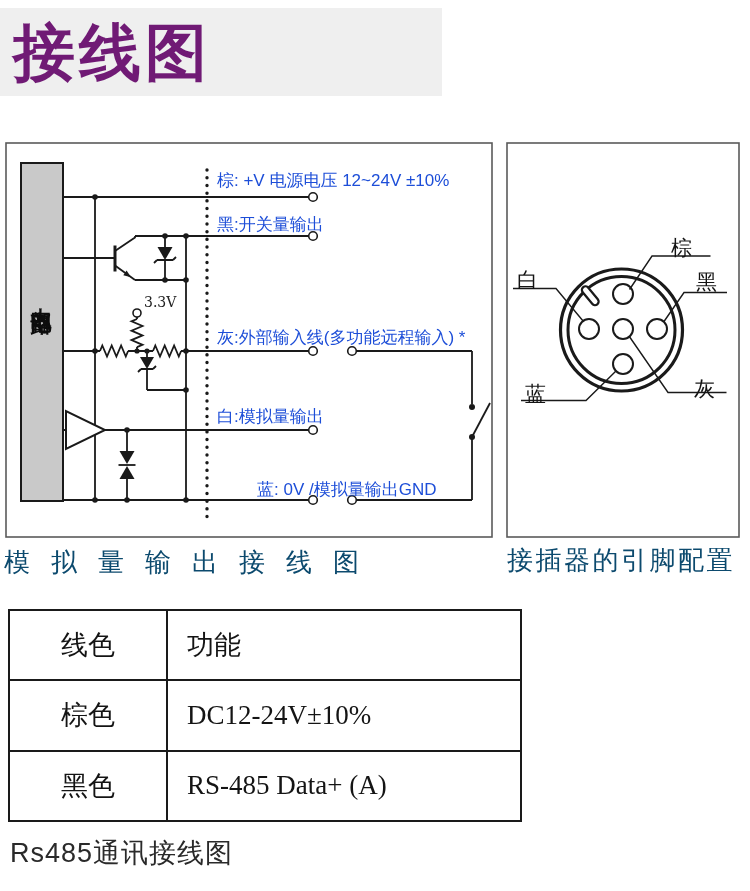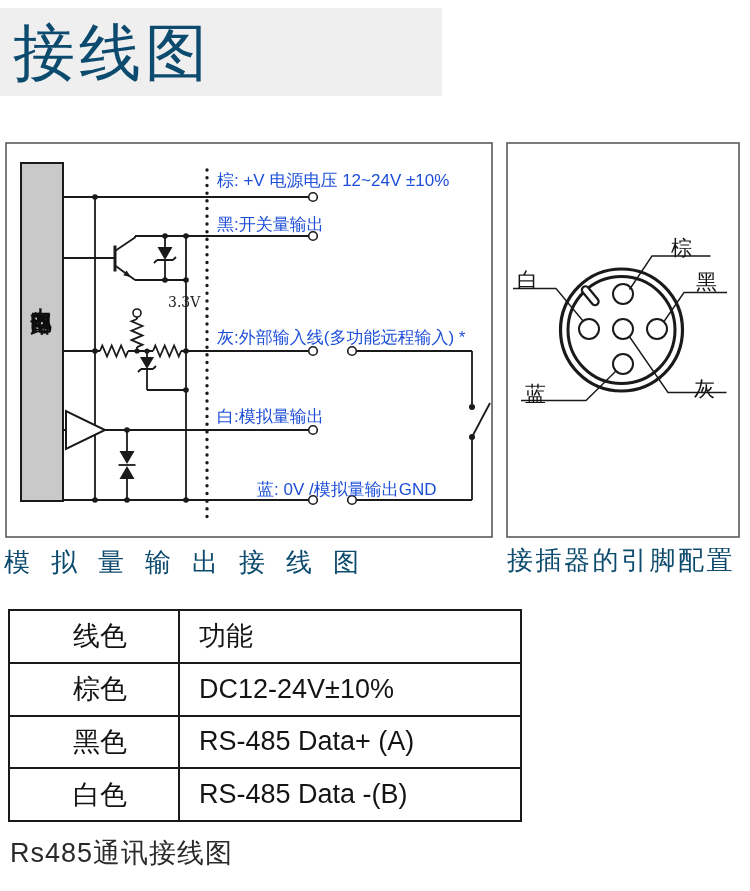--- a/index.html
+++ b/index.html
@@ -3,42 +3,42 @@
 <meta charset="utf-8">
 <style>
   html,body{margin:0;padding:0;}
   body{
     width:750px;height:891px;position:relative;background:#ffffff;
     font-family:"Liberation Sans","DejaVu Sans",sans-serif;
     color:#111;overflow:hidden;
   }
   .abs{position:absolute;white-space:nowrap;}
   #title-band{position:absolute;left:0;top:8px;width:442px;height:88px;background:#efefef;}
-  #page-title{position:absolute;left:13px;top:20px;font-size:62px;line-height:66px;font-weight:400;letter-spacing:4px;color:#0c4a6e;}
+  #page-title{position:absolute;left:13px;top:20px;font-size:62px;line-height:66px;font-weight:700;letter-spacing:4px;color:#701a75;}
   svg{position:absolute;left:0;top:0;}
   .wire-label{font-size:17px;color:#1d4ed8;}
   .pin-label{font-size:21px;color:#141414;}
   .caption{font-size:26px;color:#0c4a6e;}
   #analog-caption{left:4px;top:545px;letter-spacing:21px;}
   #connector-caption{left:507px;top:543px;letter-spacing:2.5px;}
-  #v33-label{left:144px;top:294px;font-size:14px;font-family:"DejaVu Serif","Liberation Serif",serif;color:#222;margin-left:24px;}
+  #v33-label{left:144px;top:294px;font-size:14px;font-family:"DejaVu Serif","Liberation Serif",serif;color:#222;}
   #internal-box-label{
     left:30px;top:291px;width:25px;font-size:21px;letter-spacing:2px;
     writing-mode:vertical-rl;text-orientation:upright;color:#0d0d0d;font-weight:700;
   }
   #rs485-table{
     position:absolute;left:8px;top:609px;width:514px;height:213px;
     border-collapse:collapse;table-layout:fixed;
   }
   #rs485-table td,#rs485-table th{
     border:2px solid #1a1a1a;font-weight:400;font-size:27px;color:#141414;
     padding:0;vertical-align:middle;
   }
-  #rs485-table .col-color{width:156px;text-align:center;padding-left:12px;}
-  #rs485-table .col-func{text-align:left;padding-left:19px;}
+  #rs485-table .col-color{width:156px;text-align:center;}
+  #rs485-table .col-func{text-align:left;padding-left:19px;font-family:Liberation Serif, serif;}
   #rs485-table tr{height:35.5px;}
   #rs485-caption{left:10px;top:835px;font-size:27px;letter-spacing:1px;color:#2a2a2a;}
 </style>
 </head>
 <body>
 
 <div id="title-band"></div>
 <div id="page-title" class="abs">接线图</div>
 
 <svg width="750" height="891" viewBox="0 0 750 891">
@@ -181,20 +181,16 @@
     <th class="col-func">功能</th>
   </tr>
   <tr>
     <td class="col-color">棕色</td>
     <td class="col-func">DC12-24V±10%</td>
   </tr>
   <tr>
     <td class="col-color">黑色</td>
     <td class="col-func">RS-485 Data+ (A)</td>
   </tr>
-  <tr>
-    <td class="col-color">白色</td>
-    <td class="col-func">RS-485 Data -(B)</td>
-  </tr>
 </tbody>
   </table>
 
 <div class="abs" id="rs485-caption">Rs485通讯接线图</div>
 
 </body></html>

